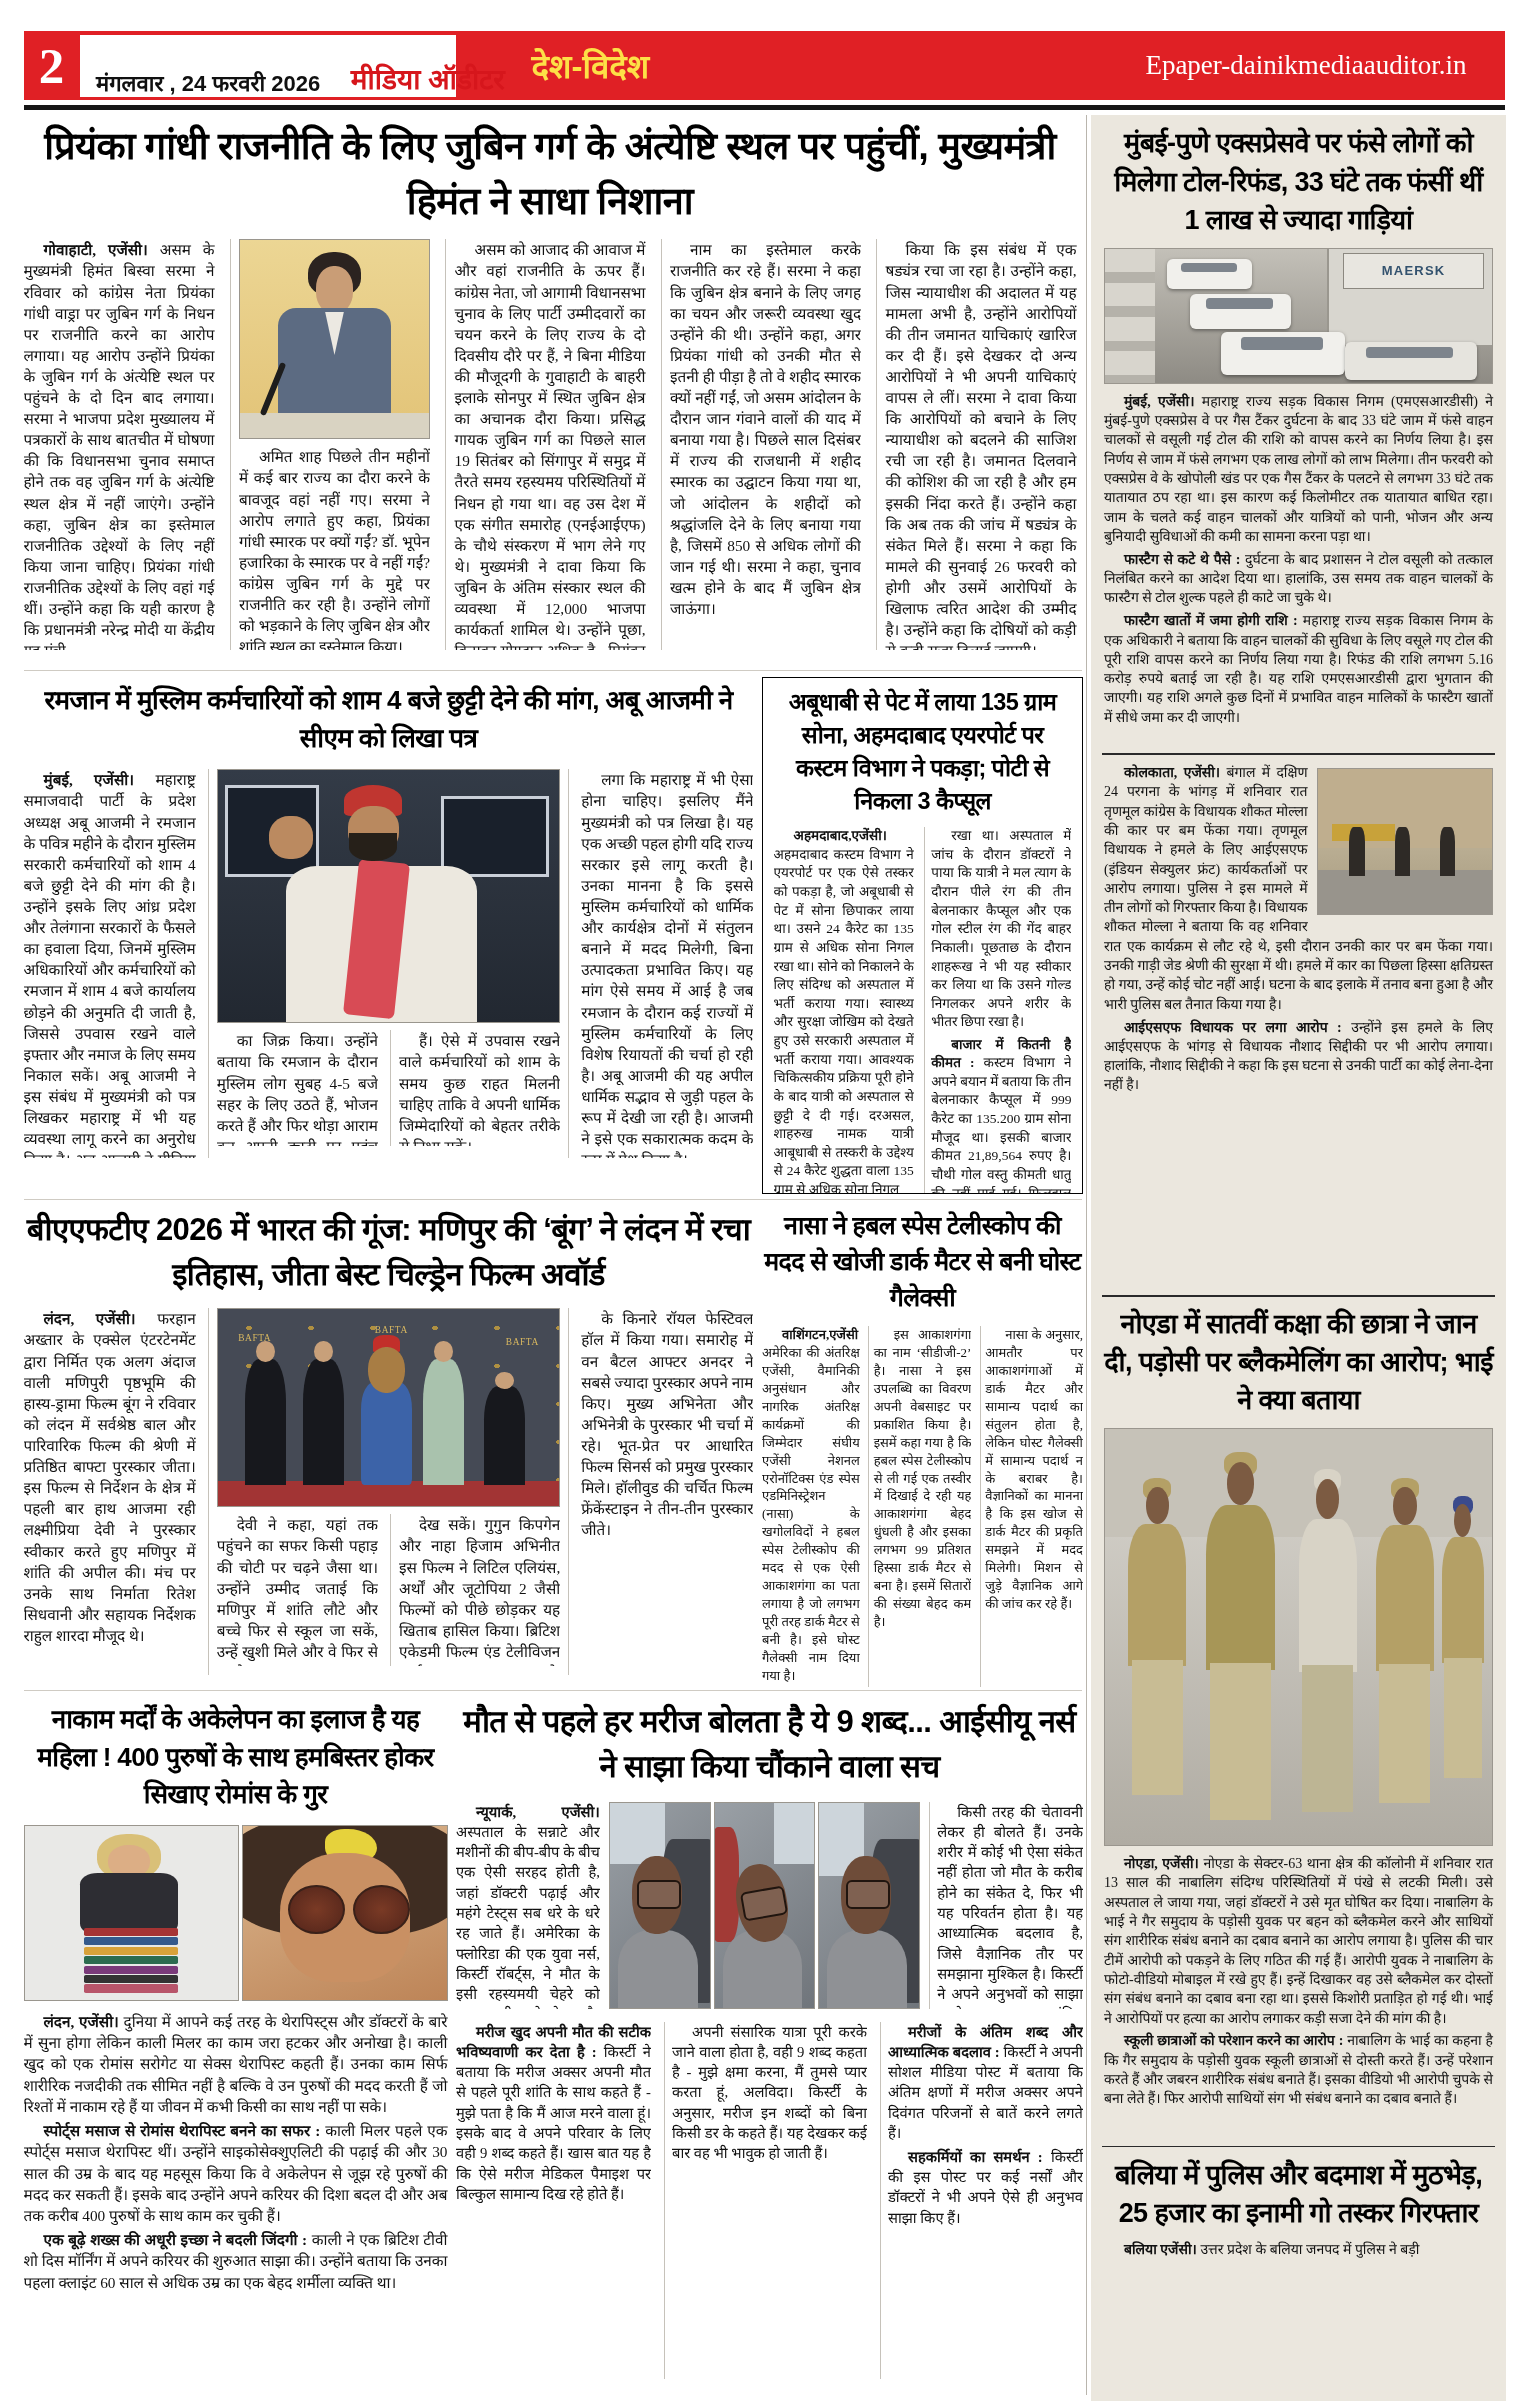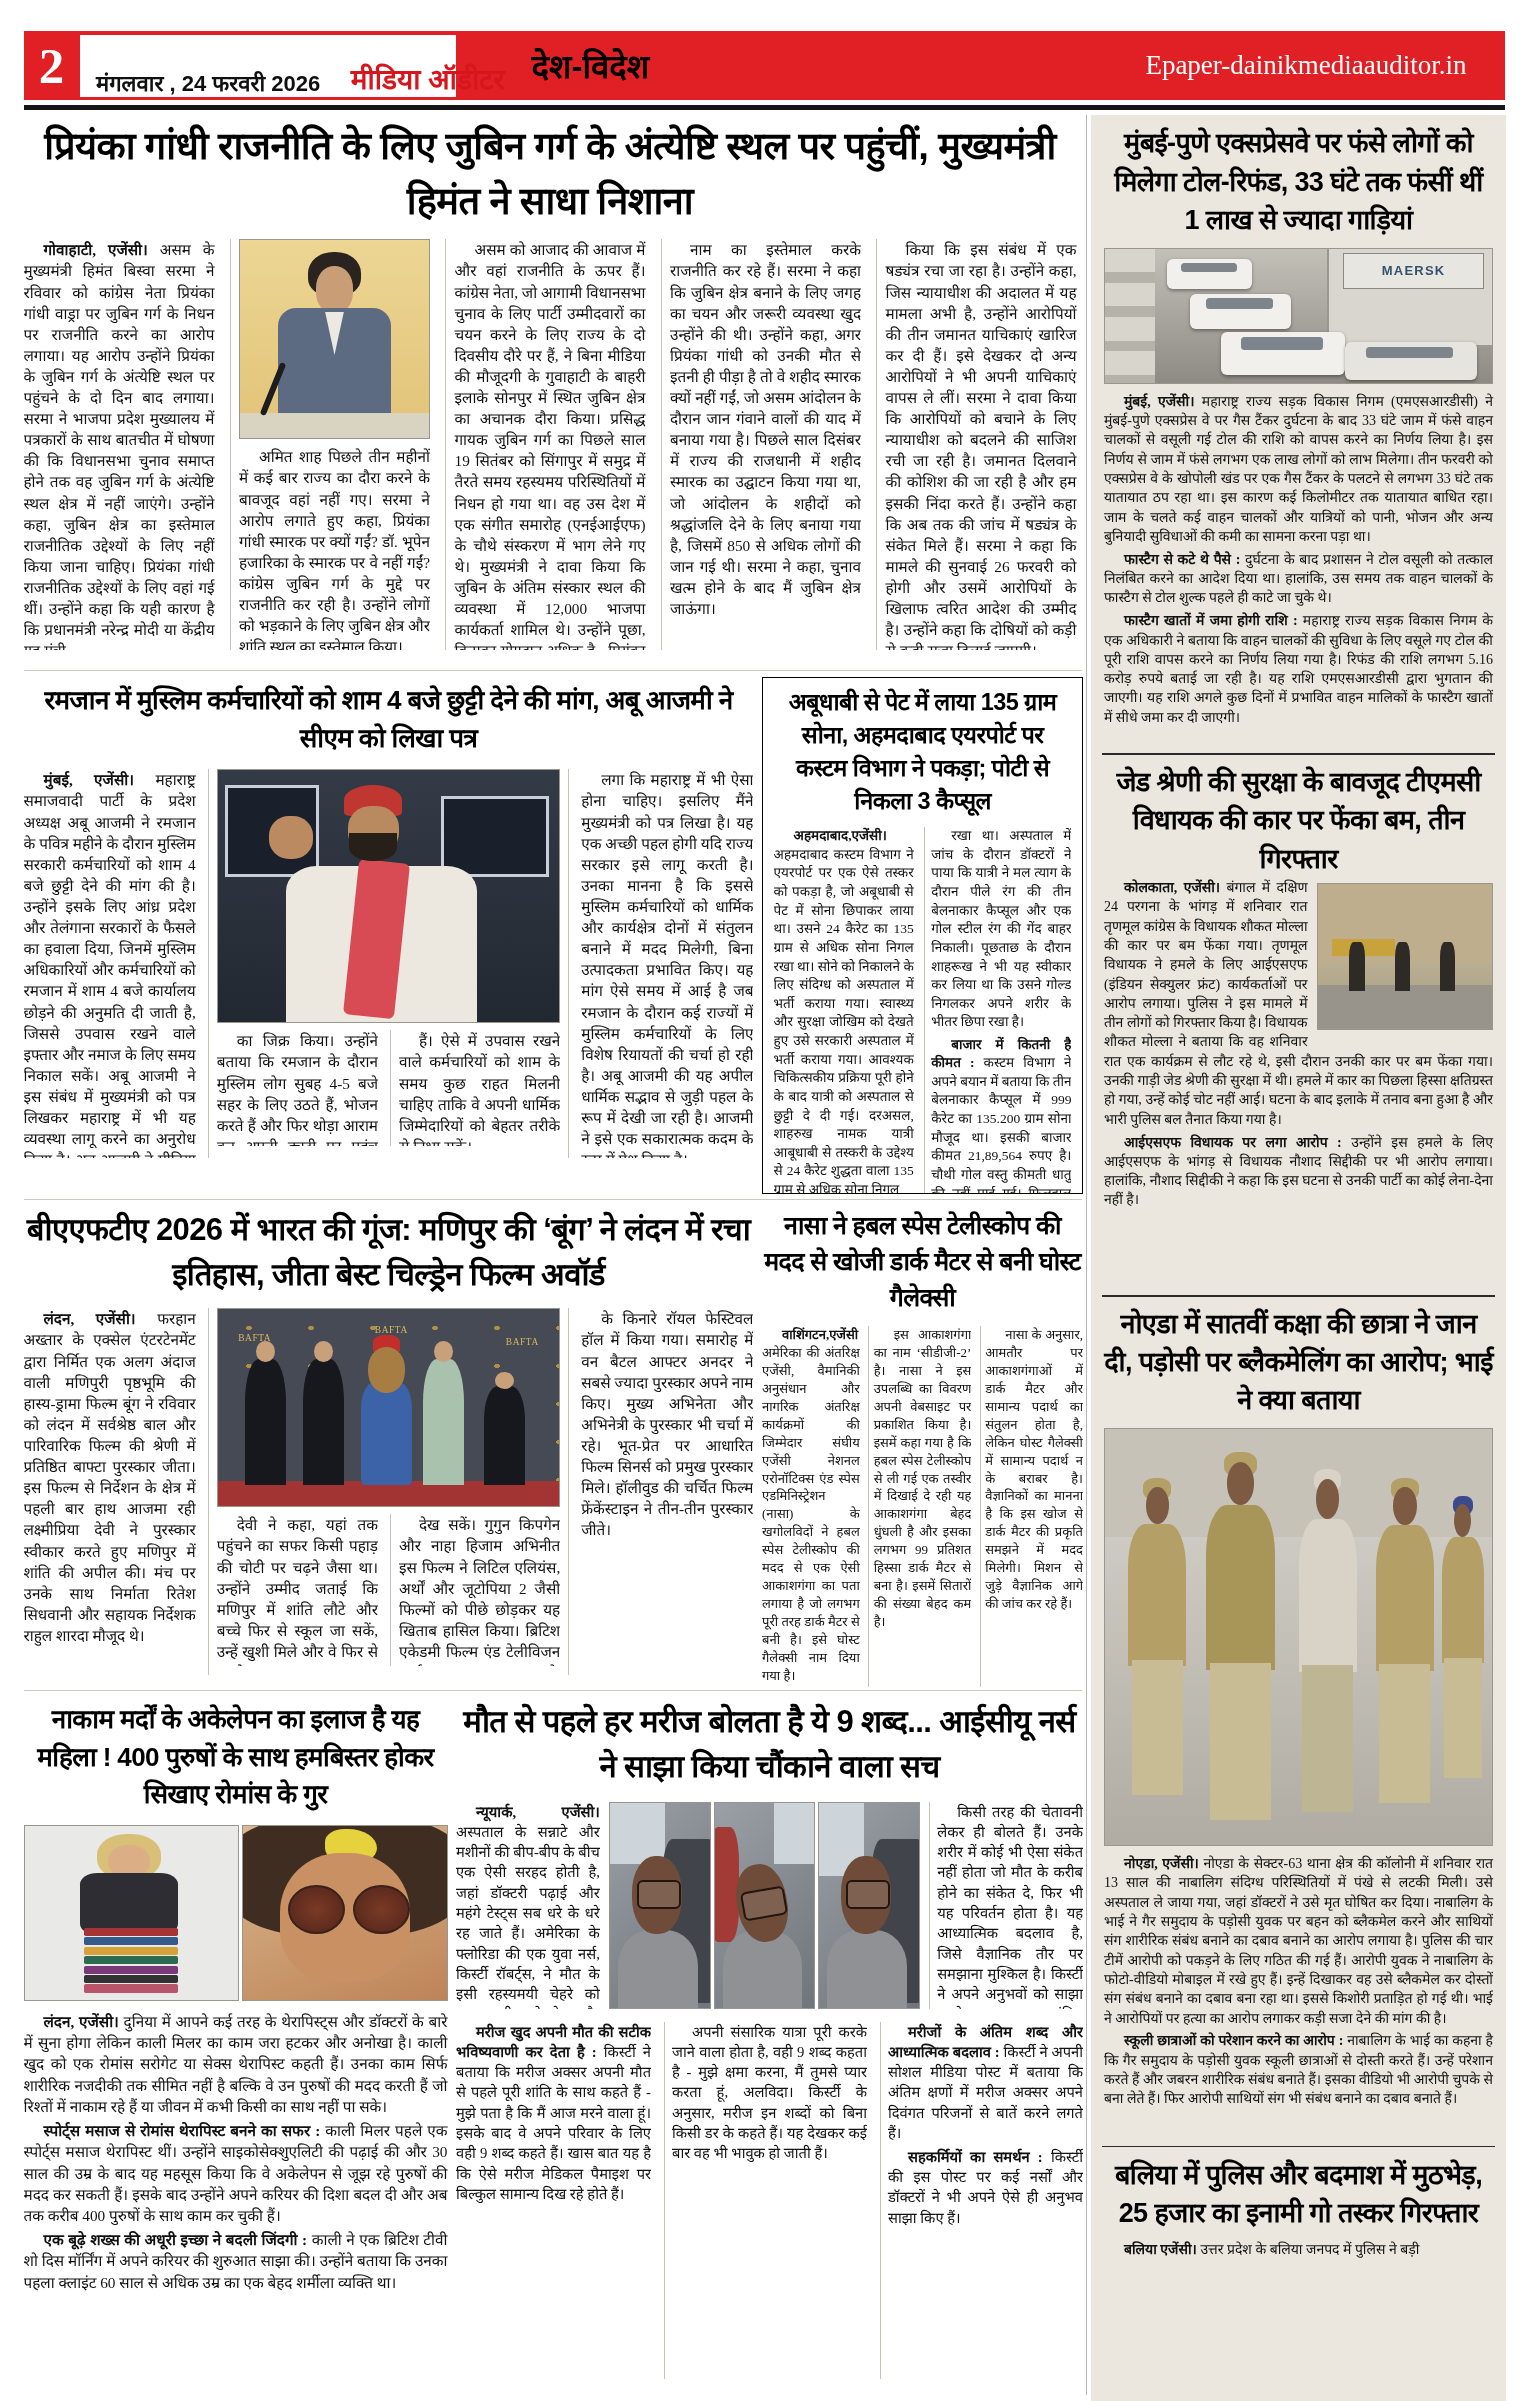--- a/index.html
+++ b/index.html
@@ -7,21 +7,21 @@
         font-family:"Liberation Serif",serif;color:#111;}
   
   .masthead{position:absolute;left:23.5px;top:31px;width:1481px;height:69px;background:#e02025;display:flex;}
   .pagenum{width:56px;height:100%;display:flex;align-items:center;justify-content:center;
            color:#fff;font-family:"Liberation Serif",serif;font-weight:700;font-size:51px;}
   .mh-white{background:#fff;margin:3.5px 0;width:376px;display:flex;align-items:flex-end;gap:15.3px;padding:0 16.5px;box-sizing:border-box;}
   .mh-date{font-family:"Liberation Sans",sans-serif;font-weight:700;font-size:22px;color:#101010;white-space:nowrap;}
   .mh-div{width:1.8px;height:43px;background:#222;}
   .mh-paper{font-family:"Liberation Sans",sans-serif;font-weight:800;font-size:28px;color:#d6161c;white-space:nowrap;}
   .mh-right{flex:1;display:flex;align-items:center;}
-  .mh-section{margin-left:76px;font-family:"Liberation Sans",sans-serif;font-weight:800;font-size:33px;color:#000000;}
+  .mh-section{margin-left:76px;font-family:"Liberation Sans",sans-serif;font-weight:800;font-size:33px;color:#fde047;}
   .mh-site{margin-left:auto;margin-right:38px;font-family:"Liberation Serif",serif;font-size:27px;color:#fff;text-decoration:none;}
   .mh-rule{position:absolute;left:23.5px;top:105px;width:1481px;height:5.3px;background:#161616;}
   
   .hl{font-family:"Liberation Sans",sans-serif;font-weight:800;color:#000;text-align:center;letter-spacing:-0.6px;line-height:1.45;margin:0;}
   .bp{margin:0 0 3.5px 0;text-align:justify;text-indent:20px;line-height:1.38;}
   .bp b{font-family:"Liberation Serif",serif;}
   .cols{display:flex;}
   .tcol{overflow:hidden;}
   .tcol+.tcol{border-left:0.6px solid #c6c2ba;}
   .sep{position:absolute;left:23.5px;width:1058px;height:0.6px;background:#cfcbc3;}
@@ -419,21 +419,20 @@
           </div>
       </div>
       <p class="bp"><b>मुंबई, एजेंसी।</b> <span>महाराष्ट्र राज्य सड़क विकास निगम (एमएसआरडीसी) ने मुंबई-पुणे एक्सप्रेस वे पर गैस टैंकर दुर्घटना के बाद 33 घंटे जाम में फंसे वाहन चालकों से वसूली गई टोल की राशि को वापस करने का निर्णय लिया है। इस निर्णय से जाम में फंसे लगभग एक लाख लोगों को लाभ मिलेगा। तीन फरवरी को एक्सप्रेस वे के खोपोली खंड पर एक गैस टैंकर के पलटने से लगभग 33 घंटे तक यातायात ठप रहा था। इस कारण कई किलोमीटर तक यातायात बाधित रहा। जाम के चलते कई वाहन चालकों और यात्रियों को पानी, भोजन और अन्य बुनियादी सुविधाओं की कमी का सामना करना पड़ा था।</span></p>
       <p class="bp"><b>फास्टैग से कटे थे पैसे :</b> <span>दुर्घटना के बाद प्रशासन ने टोल वसूली को तत्काल निलंबित करने का आदेश दिया था। हालांकि, उस समय तक वाहन चालकों के फास्टैग से टोल शुल्क पहले ही काटे जा चुके थे।</span></p>
       <p class="bp"><b>फास्टैग खातों में जमा होगी राशि :</b> <span>महाराष्ट्र राज्य सड़क विकास निगम के एक अधिकारी ने बताया कि वाहन चालकों की सुविधा के लिए वसूले गए टोल की पूरी राशि वापस करने का निर्णय लिया गया है। रिफंड की राशि लगभग 5.16 करोड़ रुपये बताई जा रही है। यह राशि एमएसआरडीसी द्वारा भुगतान की जाएगी। यह राशि अगले कुछ दिनों में प्रभावित वाहन मालिकों के फास्टैग खातों में सीधे जमा कर दी जाएगी।</span></p>
     </div>
 
     <div class="rhr"></div>
 
     <div class="rblock rb-tmc">
-      <h2 class="hl">जेड श्रेणी की सुरक्षा के बावजूद टीएमसी विधायक की कार पर फेंका बम, तीन गिरफ्तार</h2>
       <div class="ph sc-street">
         <div class="st-bldg"></div>
         <div class="st-awn"></div>
         <div class="st-road"></div>
         <div class="st-p" style="left:18%;"></div>
         <div class="st-p" style="left:44%;"></div>
         <div class="st-p" style="left:70%;"></div>
       </div>
       <p class="bp"><b>कोलकाता, एजेंसी।</b> <span>बंगाल में दक्षिण 24 परगना के भांगड़ में शनिवार रात तृणमूल कांग्रेस के विधायक शौकत मोल्ला की कार पर बम फेंका गया। तृणमूल विधायक ने हमले के लिए आईएसएफ (इंडियन सेक्युलर फ्रंट) कार्यकर्ताओं पर आरोप लगाया। पुलिस ने इस मामले में तीन लोगों को गिरफ्तार किया है। विधायक शौकत मोल्ला ने बताया कि वह शनिवार रात एक कार्यक्रम से लौट रहे थे, इसी दौरान उनकी कार पर बम फेंका गया। उनकी गाड़ी जेड श्रेणी की सुरक्षा में थी। हमले में कार का पिछला हिस्सा क्षतिग्रस्त हो गया, उन्हें कोई चोट नहीं आई। घटना के बाद इलाके में तनाव बना हुआ है और भारी पुलिस बल तैनात किया गया है।</span></p>
       <p class="bp"><b>आईएसएफ विधायक पर लगा आरोप :</b> <span>उन्होंने इस हमले के लिए आईएसएफ के भांगड़ से विधायक नौशाद सिद्दीकी पर भी आरोप लगाया। हालांकि, नौशाद सिद्दीकी ने कहा कि इस घटना से उनकी पार्टी का कोई लेना-देना नहीं है।</span></p>

